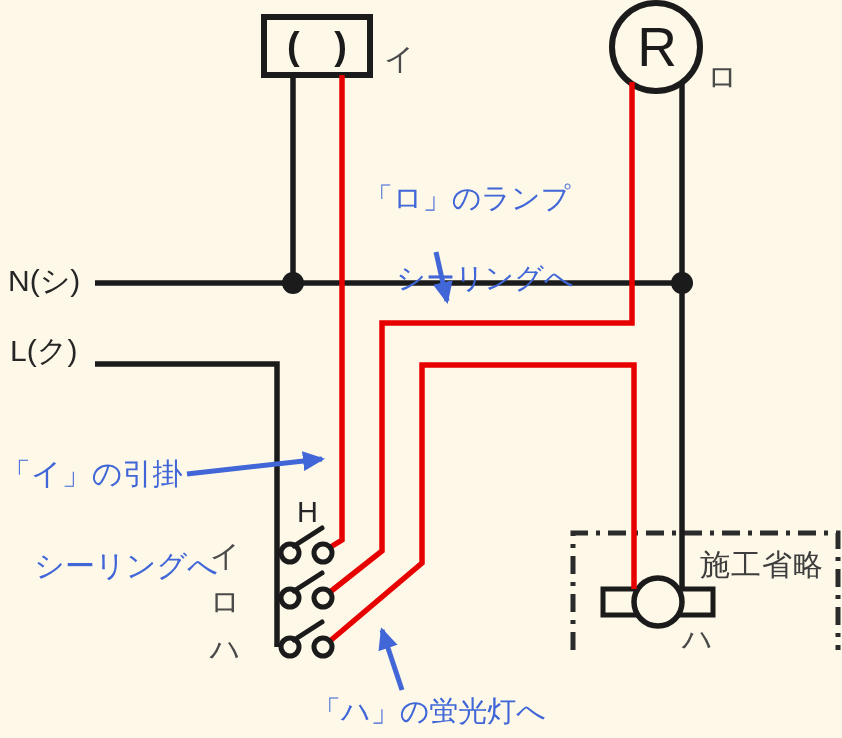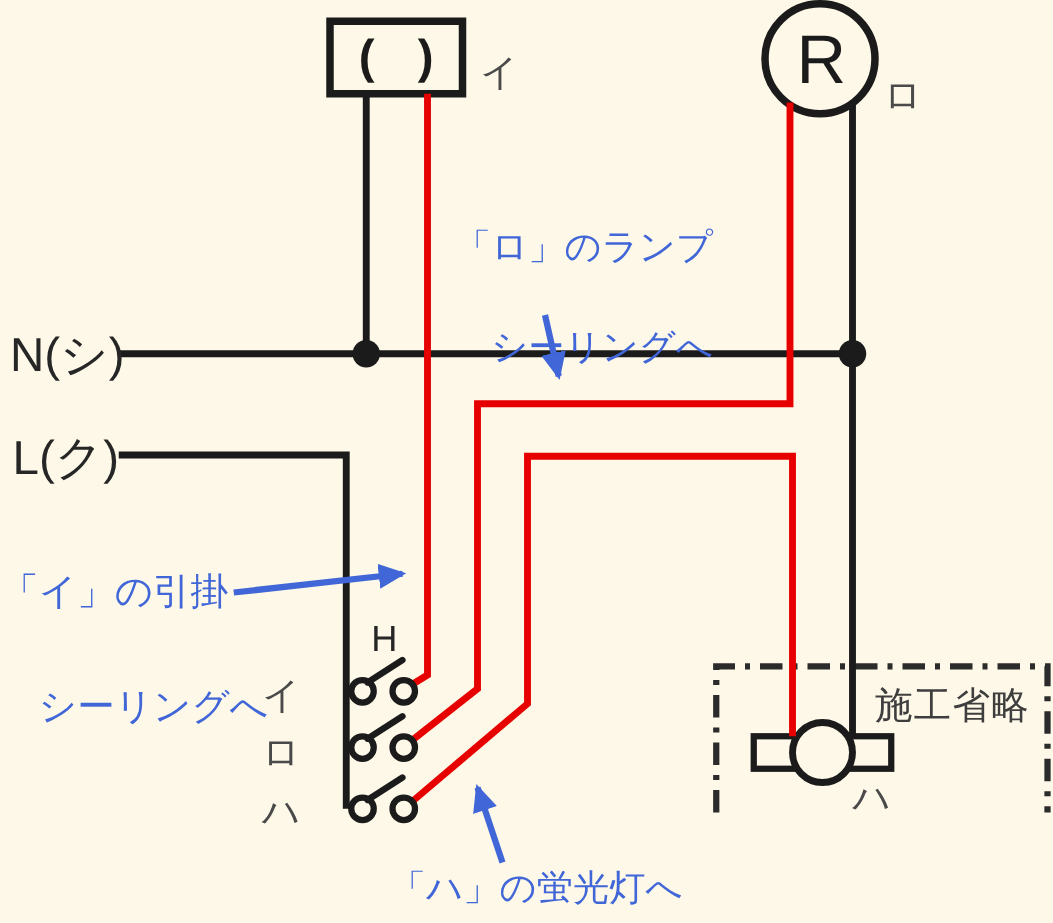--- a/index.html
+++ b/index.html
@@ -7,24 +7,24 @@
     width:842px;height:738px;
     background:var(--background,#FDF8E7);
     font-family:"Liberation Sans","DejaVu Sans",sans-serif;
     position:relative;overflow:hidden;
   }
   #stage{position:absolute;left:0;top:0;width:842px;height:738px;}
   svg{position:absolute;left:0;top:0;}
   .lbl{position:absolute;white-space:pre;line-height:1;}
   .gray{color:var(--label-gray,#4a4a4a);}
   .dark{color:var(--line-label,#262626);}
-  .blue{color:var(--annotation-blue,#4066D8);font-family:Liberation Serif, serif;}
+  .blue{color:var(--annotation-blue,#4066D8);}
   .ann{font-size:29px;line-height:40px;}
   .ann2{font-size:30px;line-height:46px;}
-  .powlbl{font-size:38px;}
+  .powlbl{font-size:30px;}
   .katak{font-size:30px;}
   .swlbl{position:absolute;left:205px;width:40px;text-align:center;font-size:30px;}
   .symtxt{position:absolute;display:flex;align-items:center;justify-content:center;color:#1b1b1b;}
   
   .blk{stroke:var(--wire-black,#1b1b1b);fill:none;}
   .red{stroke:var(--wire-red,#E60000);fill:none;}
   .bluestroke{stroke:var(--annotation-blue,#4066D8);fill:none;}
   .bluefill{fill:var(--annotation-blue,#4066D8);}
   .dashbox{stroke:var(--box-gray,#2b2b2b);fill:none;}
   .bgfill{fill:var(--background,#FDF8E7);}
@@ -78,21 +78,21 @@
       <circle cx="323" cy="647" r="9" class="blk bgfill" stroke-width="5"></circle>
       <path d="M294,640 L322,622" class="blk" stroke-width="5" stroke-linecap="round"></path>
     </g>
 
     <path d="M436,252 L447,301" class="bluestroke" stroke-width="5" marker-end="url(#arrowhead)"></path>
     <path d="M187,474 L322,459" class="bluestroke" stroke-width="5" marker-end="url(#arrowhead)"></path>
     <path d="M402,690 L382,630" class="bluestroke" stroke-width="5" marker-end="url(#arrowhead)"></path>
   </svg>
 
   <div class="lbl dark powlbl" style="left:8px;top:266px;">N(シ)</div>
-  <div class="lbl dark powlbl" style="left:10px;top:348px;">L(ク)</div>
+  <div class="lbl dark powlbl" style="left:10px;top:336px;">L(ク)</div>
 
   <div class="symtxt" style="left:264px;top:17px;width:106px;height:58px;font-size:38px;font-weight:700;letter-spacing:12px;padding-left:12px;box-sizing:border-box;">( )</div>
   <div class="lbl gray katak" style="left:384px;top:44px;">イ</div>
 
   <div class="symtxt" style="left:612px;top:2px;width:90px;height:90px;font-size:55px;font-weight:500;">R</div>
   <div class="lbl gray katak" style="left:707px;top:62px;">ロ</div>
 
   <div class="lbl blue ann" style="left:364px;top:178px;"><span>「ロ」のランプ</span><br>
     <span>シーリングへ</span>
   </div>

